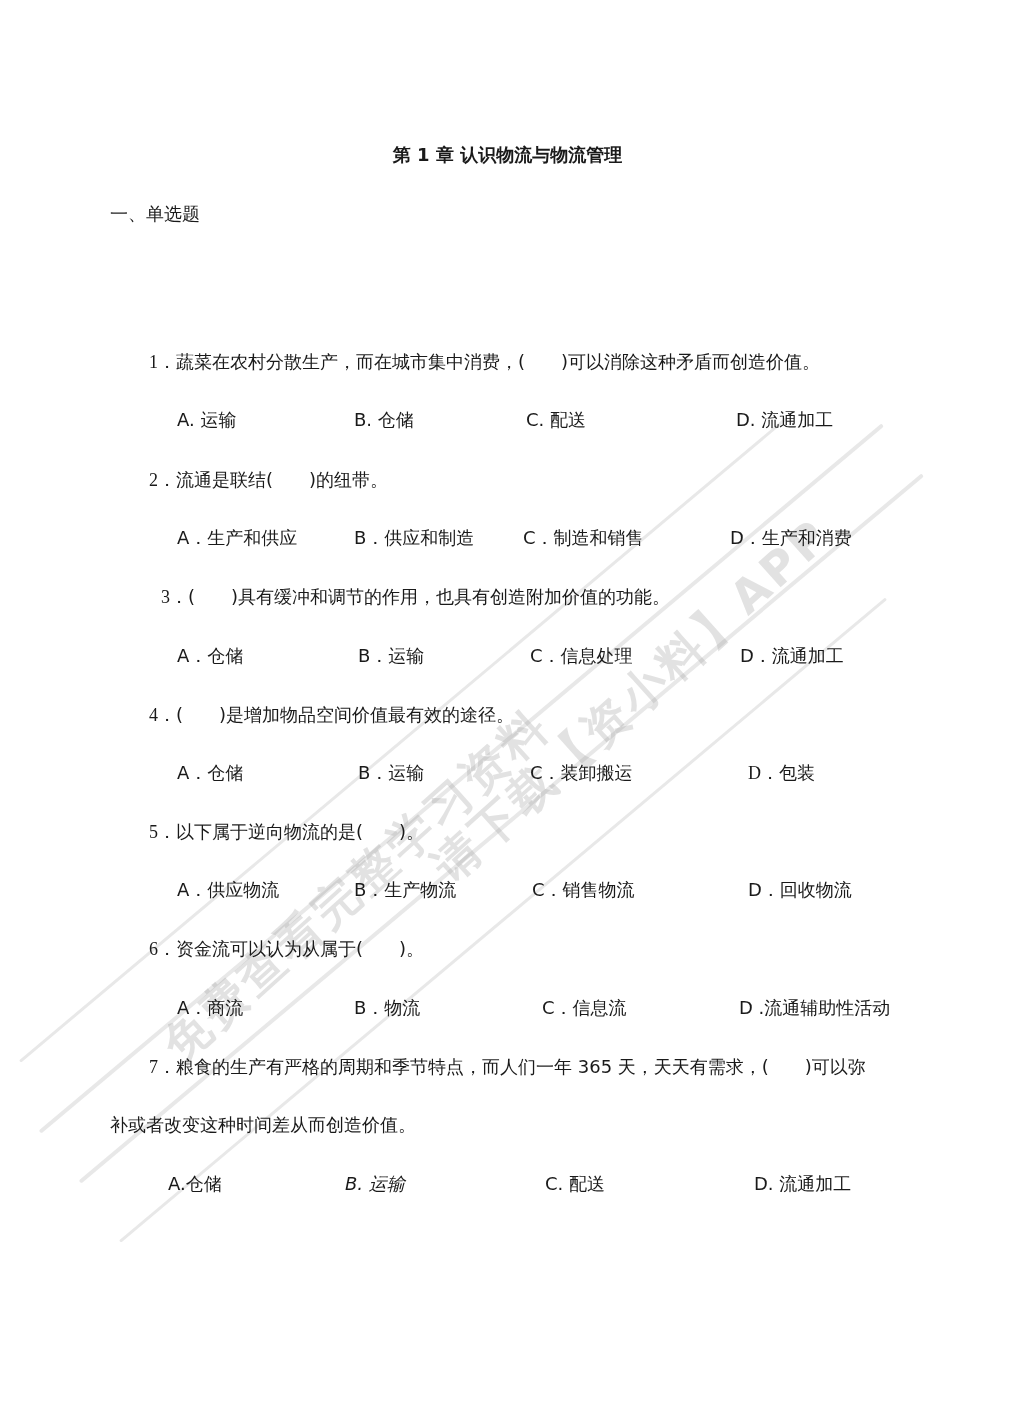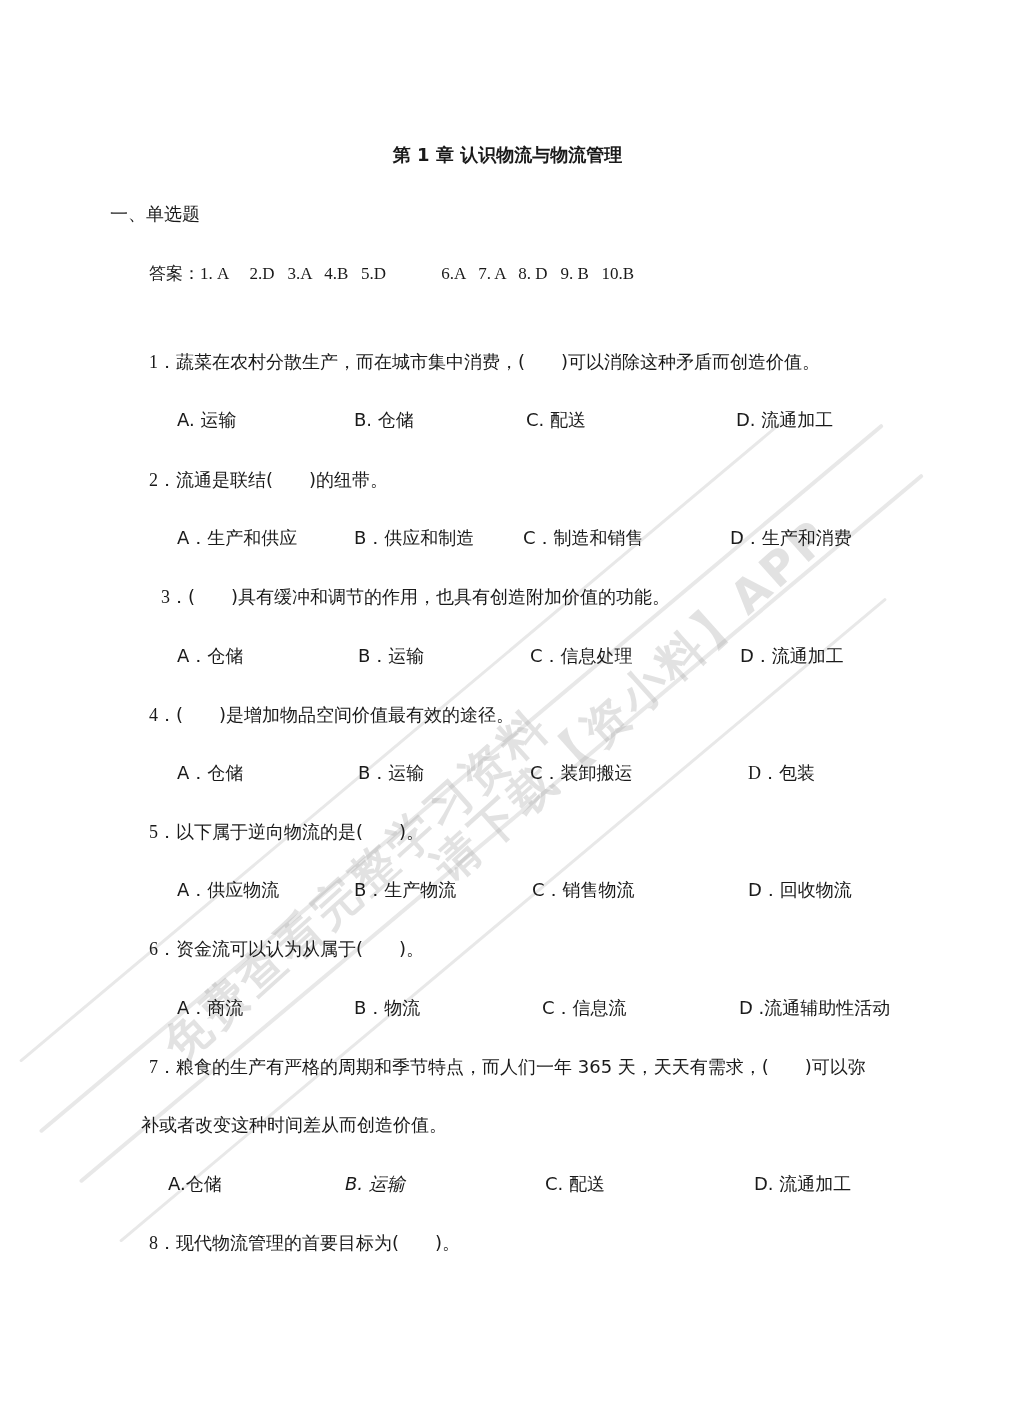--- a/index.html
+++ b/index.html
@@ -12,42 +12,41 @@
              white-space: nowrap; transform-origin: left top; }
   .wm-t1 { left: 150px; top: 1030px; font-size: 46px; transform: rotate(-42deg); letter-spacing: 4px; }
   .wm-t2 { left: 420px; top: 850px; font-size: 46px; transform: rotate(-42deg); letter-spacing: 4px; }
   .title { position: absolute; left: 0; width: 1015px; top: 143px; text-align: center;
            font-size: 18px; font-weight: bold; }
   .section { position: absolute; left: 110px; top: 202px; font-size: 18px; }
   .answers { position: absolute; left: 149px; top: 262px; font-size: 17px; font-family: "Liberation Serif", "DejaVu Serif", serif; white-space: pre; }
   .answers .lbl { font-family: "DejaVu Sans", sans-serif; font-size: 17px; }
   .q { position: absolute; left: 149px; font-size: 18px; white-space: nowrap; }
   .q .num { font-family: "Liberation Serif", serif; }
-  .cont { position: absolute; left: 110px; font-size: 18px; white-space: nowrap; margin-left: 31px; }
+  .cont { position: absolute; left: 110px; font-size: 18px; white-space: nowrap; }
   .opt { position: absolute; font-size: 18px; white-space: nowrap; }
 </style>
 </head>
 <body>
 
 <div class="page">
 
   <div class="watermark">
     <div class="wm-line" style="left:40px; top:1130px; width:1100px; transform: rotate(-40deg);"></div>
     <div class="wm-line" style="left:80px; top:1180px; width:1100px; transform: rotate(-40deg);"></div>
     <div class="wm-line" style="left:20px; top:1060px; width:1000px; transform: rotate(-40deg); height:3px;"></div>
     <div class="wm-line" style="left:120px; top:1240px; width:1000px; transform: rotate(-40deg); height:3px;"></div>
     <div class="wm-text wm-t1">免费查看完整学习资料</div>
     <div class="wm-text wm-t2">请下载【资小料】APP</div>
   </div>
 
   <div class="title">第 1 章  认识物流与物流管理</div>
 
   <div class="section">一、单选题</div>
 
-  <div class="answers"><span class="lbl">答案：</span><span>1. A</span>     <span>2.D</span>   <span>3.A</span>   <span>4.B</span>   <span>5.D</span>             <span>6.A</span>   <span>7. A</span>   <span>8. D</span>   <span>9. B</span>   <span>10.B</span></div>
 
   <div class="q" style="top:350px;"><span class="num">1．</span><span>蔬菜在农村分散生产，而在城市集中消费，(　　)可以消除这种矛盾而创造价值。</span></div>
   <div class="opt" style="left:177px; top:408px;text-align:center;">A. 运输</div>
   <div class="opt" style="left:354px; top:408px;">B. 仓储</div>
   <div class="opt" style="left:526px; top:408px;">C.  配送</div>
   <div class="opt" style="left:736px; top:408px;">D.  流通加工</div>
 
   <div class="q" style="top:468px;"><span class="num">2．</span><span>流通是联结(　　)的纽带。</span></div>
   <div class="opt" style="left:177px; top:526px;">A．生产和供应</div>
   <div class="opt" style="left:354px; top:526px;">B．供应和制造</div>
@@ -78,15 +77,14 @@
   <div class="opt" style="left:542px; top:996px;">C．信息流</div>
   <div class="opt" style="left:739px; top:996px;">D .流通辅助性活动</div>
 
   <div class="q" style="top:1055px;"><span class="num">7．</span><span>粮食的生产有严格的周期和季节特点，而人们一年 365 天，天天有需求，(　　)可以弥</span></div>
   <div class="cont" style="top:1113px;">补或者改变这种时间差从而创造价值。</div>
   <div class="opt" style="left:168px; top:1172px;">A.仓储</div>
   <div class="opt" style="left:345px; top:1172px;font-style:italic;">B.  运输</div>
   <div class="opt" style="left:545px; top:1172px;">C.  配送</div>
   <div class="opt" style="left:754px; top:1172px;">D.  流通加工</div>
 
-  <div class="q" style="top:1231px;"><span class="num">8．</span><span>现代物流管理的首要目标为(　　)。</span></div>
 
 </div>
 
 </body></html>

